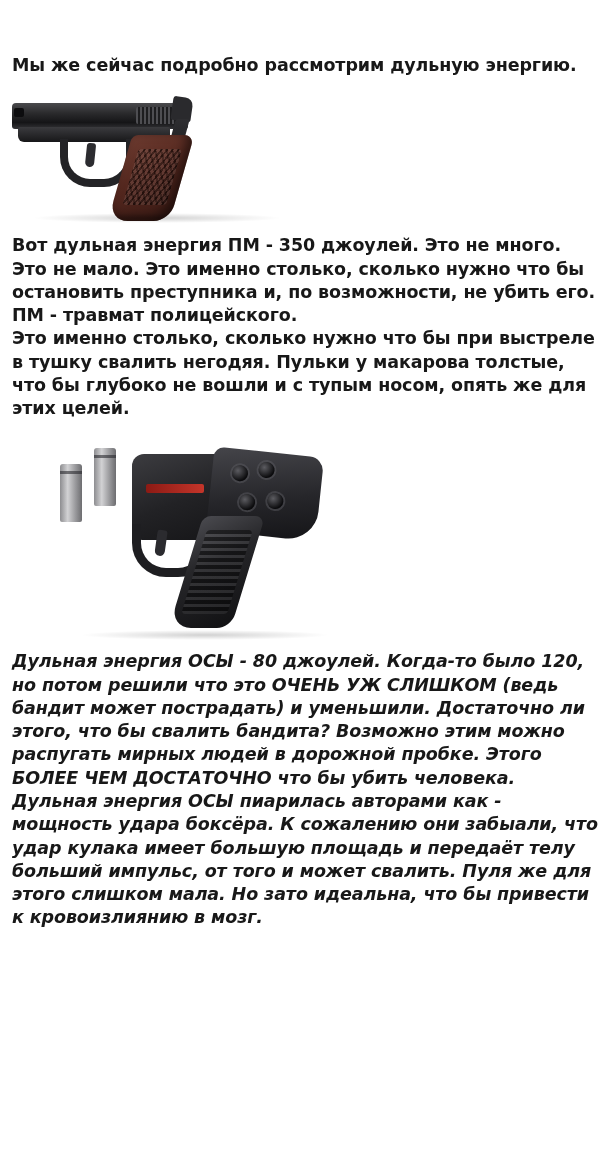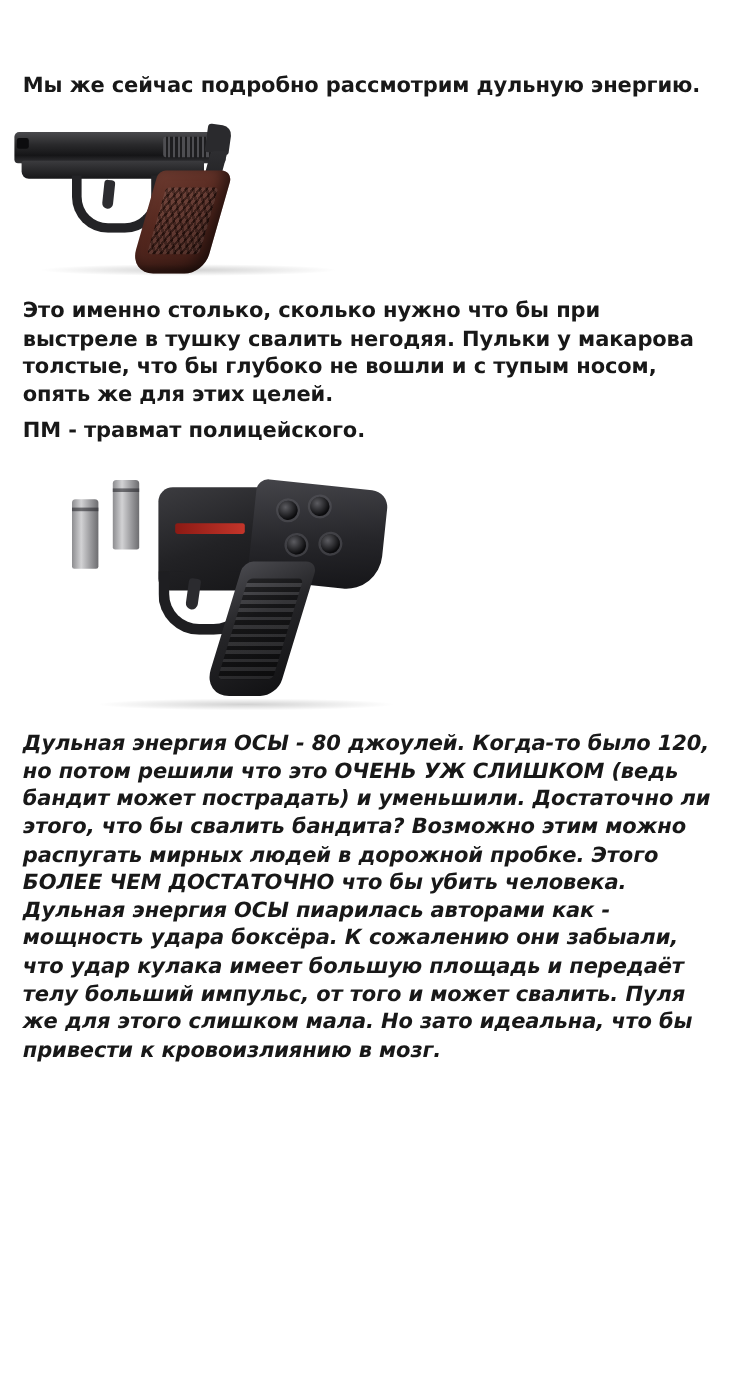--- a/index.html
+++ b/index.html
@@ -22,21 +22,21 @@
   }
   .text-block {
     padding: 0 10px 0 12px;
     font-size: 17.5px;
     line-height: 1.33;
     font-weight: bold;
     letter-spacing: -0.1px;
     color: #181818;
   }
   .para {
-    margin: 7px;
+    margin: 0;
   }
   .block-1 { padding-top: 54px; }
   .block-2 { padding-top: 13px; }
   .block-3 { padding-top: 12px; font-style: italic; }
 
   
   .fig {
     position: relative;
     width: 610px;
   }
@@ -288,22 +288,23 @@
       <div class="pm-trigger-guard"></div>
       <div class="pm-trigger"></div>
       <div class="pm-hammer"></div>
       <div class="pm-backstrap"></div>
       <div class="pm-grip"></div>
       <div class="shadow"></div>
     </div>
   </div>
 
   <div class="text-block block-2">
+    <p class="para">Вот дульная энергия ПМ - 350 джоулей. Это не много. Это не мало. Это именно столько, сколько нужно что бы остановить преступника и, по возможности, не убить его.</p>
+    <p class="para">ПМ - травмат полицейского.</p>
     <p class="para">Это именно столько, сколько нужно что бы при выстреле в тушку свалить негодяя. Пульки у макарова толстые, что бы глубоко не вошли и с тупым носом, опять же для этих целей.</p>
-    <p class="para">ПМ - травмат полицейского.</p>
   </div>
 
   <div class="fig fig-osa">
     <div class="osa-wrap">
       <div class="osa-cart osa-cart-1"></div>
       <div class="osa-cart osa-cart-2"></div>
       <div class="osa-body">
         <div class="osa-red-label"></div>
       </div>
       <div class="osa-barrel-block">

